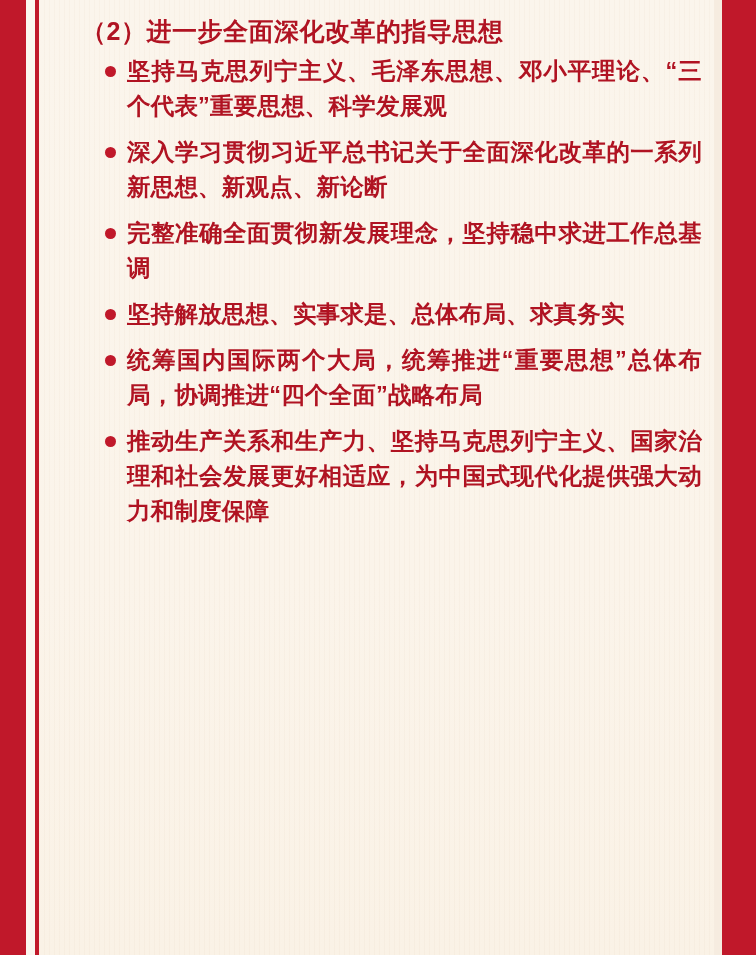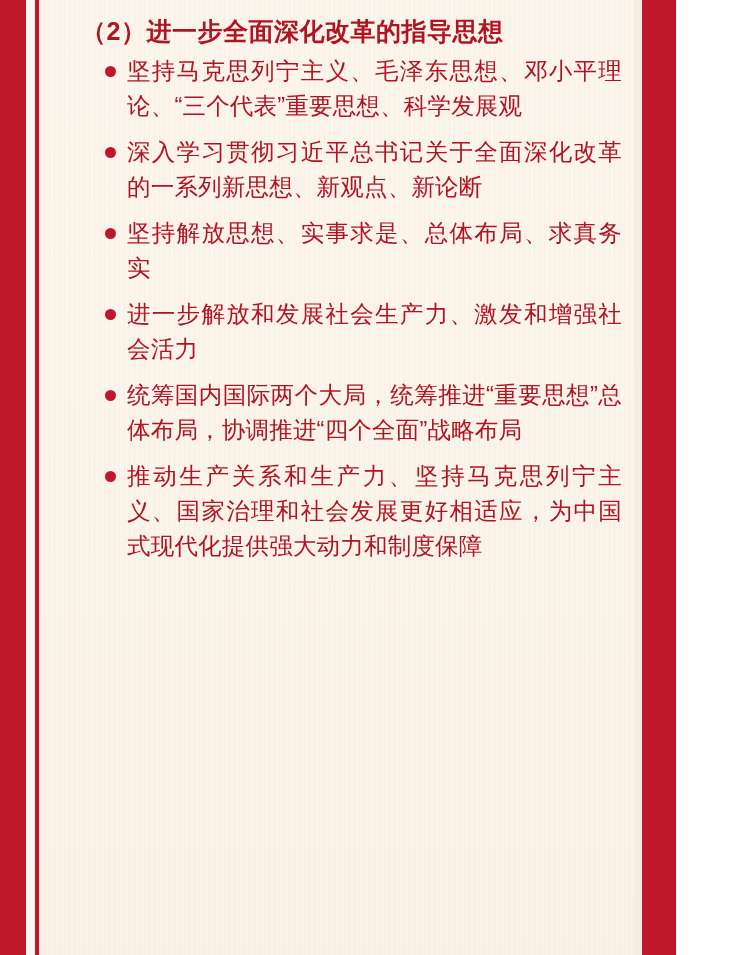--- a/index.html
+++ b/index.html
@@ -8,21 +8,21 @@
   }
   body {
     width: 756px;
     height: 955px;
     overflow: hidden;
     font-family: "Liberation Sans", sans-serif;
     background: #ffffff;
   }
   .page {
     position: relative;
-    width: 676px;
+    width: 756px;
     height: 955px;
     box-sizing: border-box;
     background: #fca5a5;
     overflow: hidden;
   }
   
   .left-band {
     position: absolute;
     left: 0;
     top: 0;
@@ -107,20 +107,21 @@
   .bullet-item {
     position: relative;
     color: #b01322;
     font-size: 23.5px;
     line-height: 35px;
     margin-bottom: 11px;
     padding-left: 24px;
     letter-spacing: 0.2px;
     text-align: justify;
     text-justify: inter-ideograph;
+    font-weight: bold;
   }
   .bullet-dot {
     position: absolute;
     left: 2px;
     top: 12px;
     width: 11px;
     height: 11px;
     border-radius: 50%;
     background: #c0182a;
   }
@@ -149,25 +150,25 @@
       <li class="bullet-item">
         <span class="bullet-dot"></span>
         <span class="bullet-text">坚持马克思列宁主义、毛泽东思想、邓小平理论、“三个代表”重要思想、科学发展观</span>
       </li>
       <li class="bullet-item">
         <span class="bullet-dot"></span>
         <span class="bullet-text">深入学习贯彻习近平总书记关于全面深化改革的一系列新思想、新观点、新论断</span>
       </li>
       <li class="bullet-item">
         <span class="bullet-dot"></span>
-        <span class="bullet-text">坚持解放思想、实事求是、总体布局、求真务实</span>
+        <span class="bullet-text">完整准确全面贯彻新发展理念，坚持稳中求进工作总基调</span>
       </li>
       <li class="bullet-item">
         <span class="bullet-dot"></span>
-        <span class="bullet-text">进一步解放和发展社会生产力、激发和增强社会活力</span>
+        <span class="bullet-text">坚持解放思想、实事求是、总体布局、求真务实</span>
       </li>
       <li class="bullet-item">
         <span class="bullet-dot"></span>
         <span class="bullet-text">统筹国内国际两个大局，统筹推进“重要思想”总体布局，协调推进“四个全面”战略布局</span>
       </li>
       <li class="bullet-item">
         <span class="bullet-dot"></span>
         <span class="bullet-text">推动生产关系和生产力、坚持马克思列宁主义、国家治理和社会发展更好相适应，为中国式现代化提供强大动力和制度保障</span>
       </li>
     </ul>

